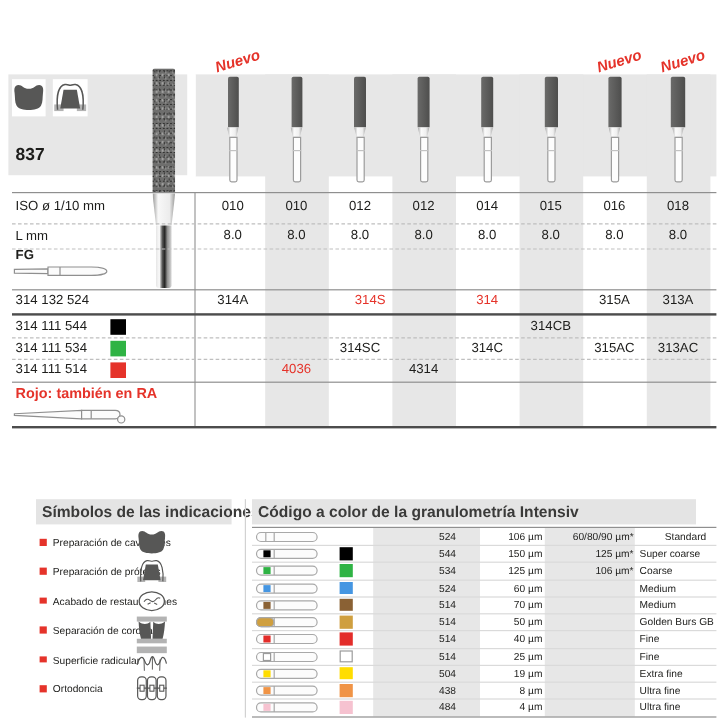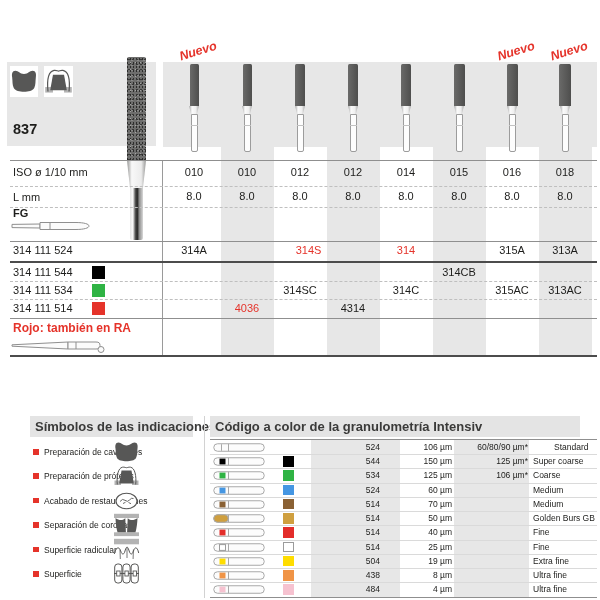--- a/index.html
+++ b/index.html
@@ -173,21 +173,21 @@
     <div class="abs cell" style="left:538.5px;top:241px;width:53px;line-height:19.5px">313A</div>
     <div class="abs cell" style="left:432.5px;top:262.5px;width:53px;line-height:18px">314CB</div>
     <div class="abs cell" style="left:273.5px;top:280.5px;width:53px;line-height:18px">314SC</div>
     <div class="abs cell" style="left:379.5px;top:280.5px;width:53px;line-height:18px">314C</div>
     <div class="abs cell" style="left:485.5px;top:280.5px;width:53px;line-height:18px">315AC</div>
     <div class="abs cell" style="left:538.5px;top:280.5px;width:53px;line-height:18px">313AC</div>
     <div class="abs cell red" style="left:220.5px;top:298.5px;width:53px;line-height:19.5px">4036</div>
     <div class="abs cell" style="left:326.5px;top:298.5px;width:53px;line-height:19.5px">4314</div>
   </div>
 
-<div class="abs rowref" style="left:13px;top:241px;line-height:19.5px">314 111 524</div>
+<div class="abs rowref" style="left:13px;top:241px;line-height:19.5px">314 132 524</div>
 <div class="abs rowref" style="left:13px;top:262.5px;line-height:18px">314 111 544</div>
 <div class="abs rowref" style="left:13px;top:280.5px;line-height:18px">314 111 534</div>
 <div class="abs rowref" style="left:13px;top:298.5px;line-height:19.5px">314 111 514</div>
 <div id="order-squares">
     <div class="abs sq" style="left:92px;top:265.5px;background:#000000;"></div>
     <div class="abs sq" style="left:92px;top:283.5px;background:#2fb344;"></div>
     <div class="abs sq" style="left:92px;top:301.5px;background:#e5332a;"></div>
   </div>
 
 <div class="abs rednote" style="left:13px;top:321px">Rojo: también en RA</div>
@@ -241,21 +241,21 @@
     <div class="abs bullet" style="left:33px;top:546.6px"></div>
     <div class="abs ind-label" style="left:44px;top:543.6px">Superficie radicular</div>
     <div class="abs" style="left:113px;top:537.6px;width:27px;height:24px">
       <svg width="27" height="24" viewBox="0 0 26 24">
         <rect x="0.5" y="0.8" width="25" height="5.5" fill="#b3b3b3"></rect>
         <path d="M0.8,16 C2.5,9.5 5,8.5 6.5,11.5 L7.8,14.5 C8.8,16.5 10,16.5 11,14.5 L12.2,10.8 C13.1,8.6 14,8.6 14.9,10.8 L16.2,14.5 C17.2,16.5 18.4,16.5 19.3,14.5 L20.6,11.5 C22,8.5 24,9.5 25.2,15" stroke="#575756" stroke-width="1" fill="none"></path>
         <path d="M6.5,11.5 L6.8,21 M13.5,9.3 L13.5,20 M19.9,11.5 L19.6,21" stroke="#575756" stroke-width="0.8" fill="none"></path>
       </svg>
     </div>
     <div class="abs bullet" style="left:33px;top:571px"></div>
-    <div class="abs ind-label" style="left:44px;top:568px">Superficie</div>
+    <div class="abs ind-label" style="left:44px;top:568px">Ortodoncia</div>
     <div class="abs" style="left:113px;top:562px;width:27px;height:24px">
       <svg width="27" height="24" viewBox="0 0 26 24">
         <g stroke="#575756" stroke-width="1" fill="none">
           <rect x="1.2" y="2" width="7.2" height="19" rx="3"></rect>
           <rect x="9.4" y="2" width="7.2" height="19" rx="3"></rect>
           <rect x="17.6" y="2" width="7.2" height="19" rx="3"></rect>
           <line x1="0.5" y1="11.5" x2="25.5" y2="11.5"></line>
         </g>
         <g stroke="#575756" stroke-width="0.9" fill="#fff">
           <rect x="3.2" y="9" width="3.4" height="5"></rect>

